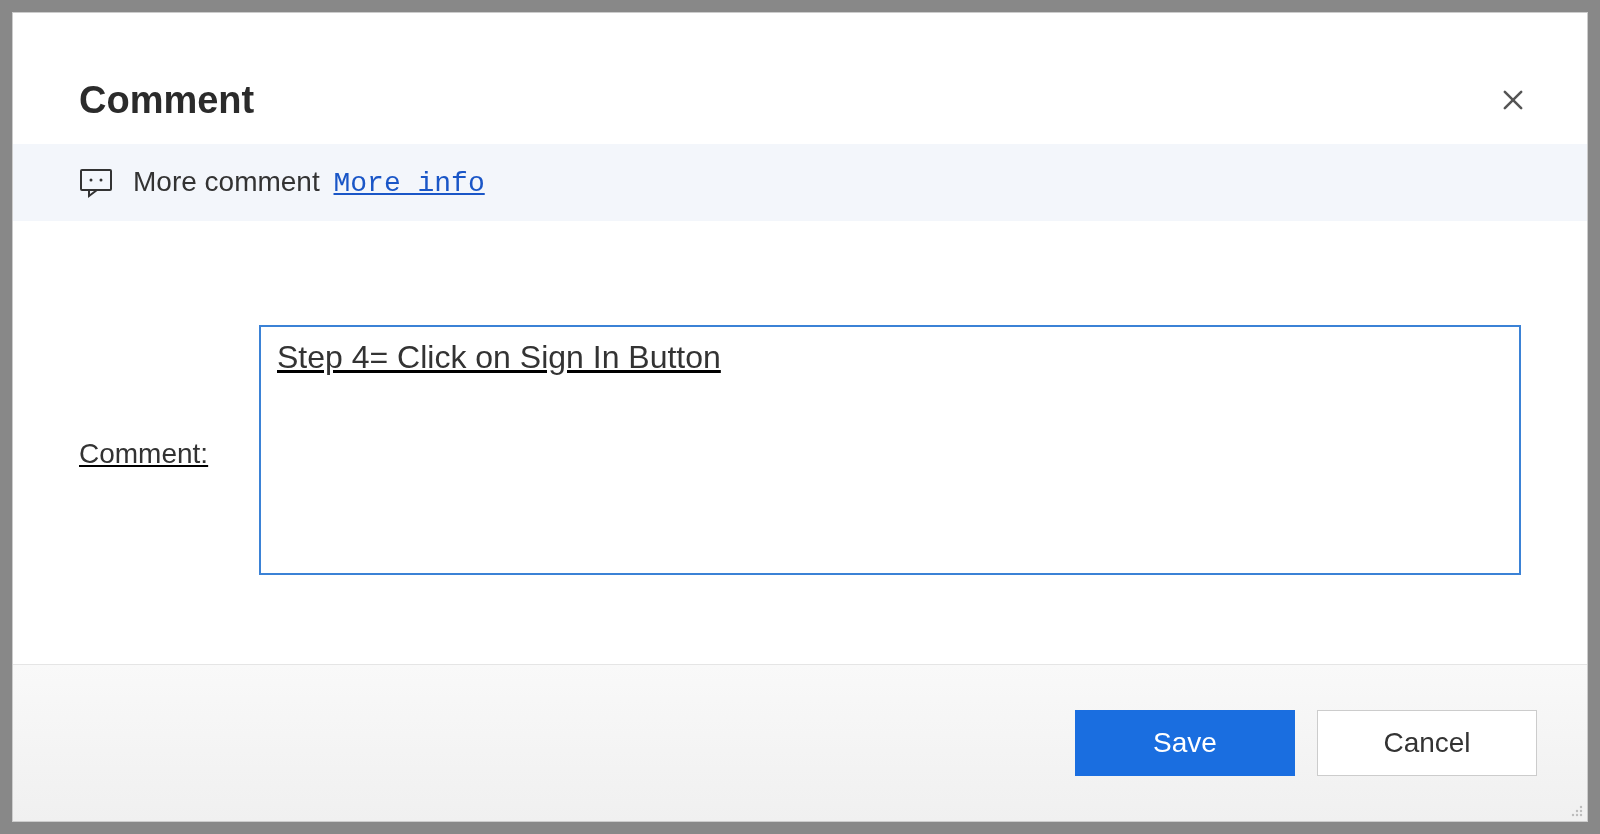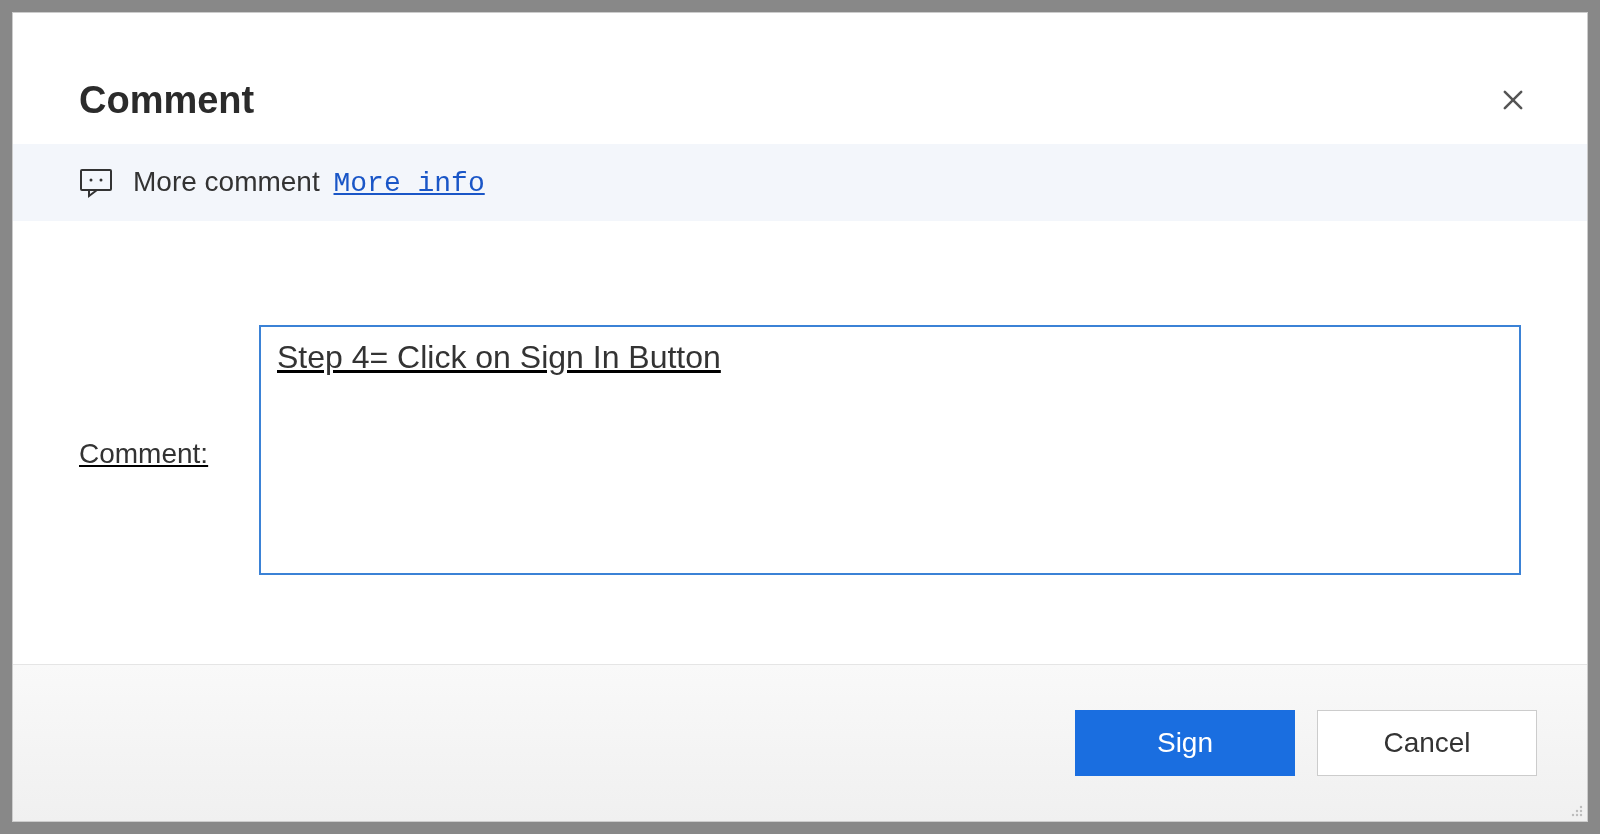--- a/index.html
+++ b/index.html
@@ -164,21 +164,21 @@
       <a class="more-info-link">More info</a>
     </div>
   </div>
 
   <div class="form-body">
     <div class="form-label">Comment:</div>
     <textarea class="comment-textarea" style="">Step 4= Click on Sign In Button</textarea>
   </div>
 
   <div class="dialog-footer">
-    <button class="btn btn-primary">Sign</button>
+    <button class="btn btn-primary">Save</button>
     <button class="btn btn-secondary">Cancel</button>
   </div>
 
   <svg class="resize-grip" viewBox="0 0 18 18">
     <circle cx="14" cy="6" r="1.2" fill="#888"></circle>
     <circle cx="10" cy="10" r="1.2" fill="#888"></circle>
     <circle cx="14" cy="10" r="1.2" fill="#888"></circle>
     <circle cx="6" cy="14" r="1.2" fill="#888"></circle>
     <circle cx="10" cy="14" r="1.2" fill="#888"></circle>
     <circle cx="14" cy="14" r="1.2" fill="#888"></circle>

